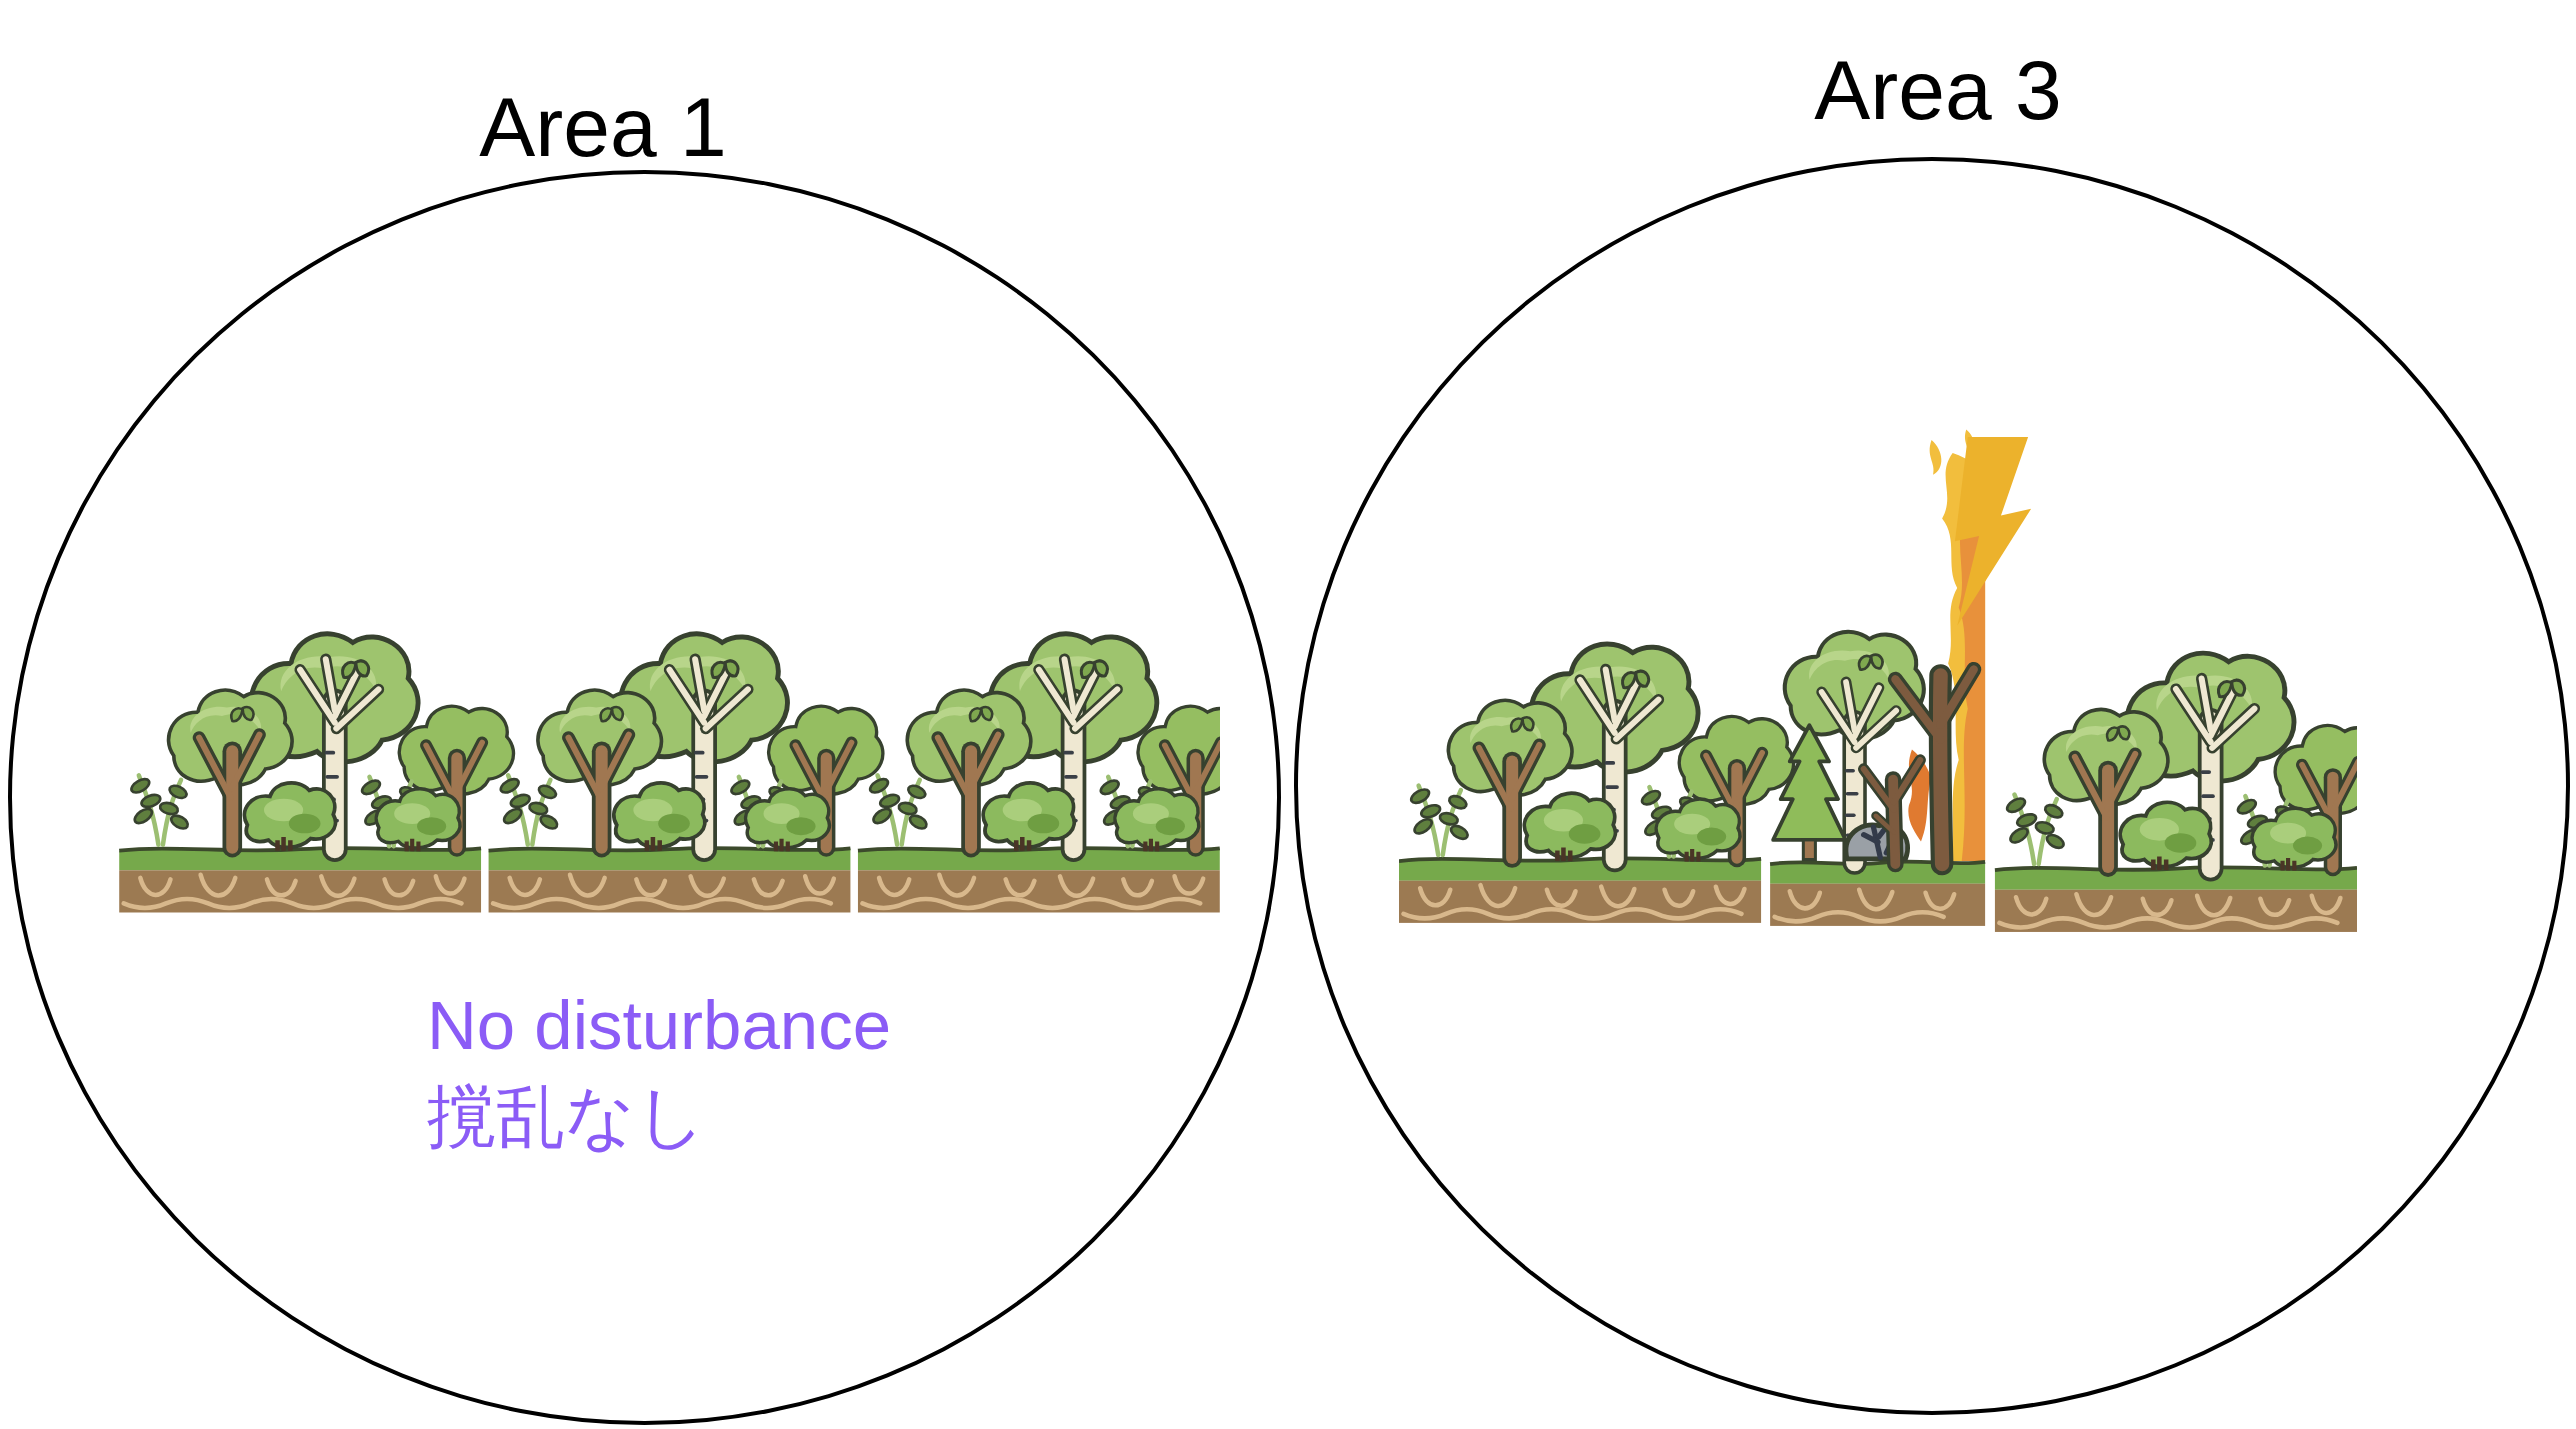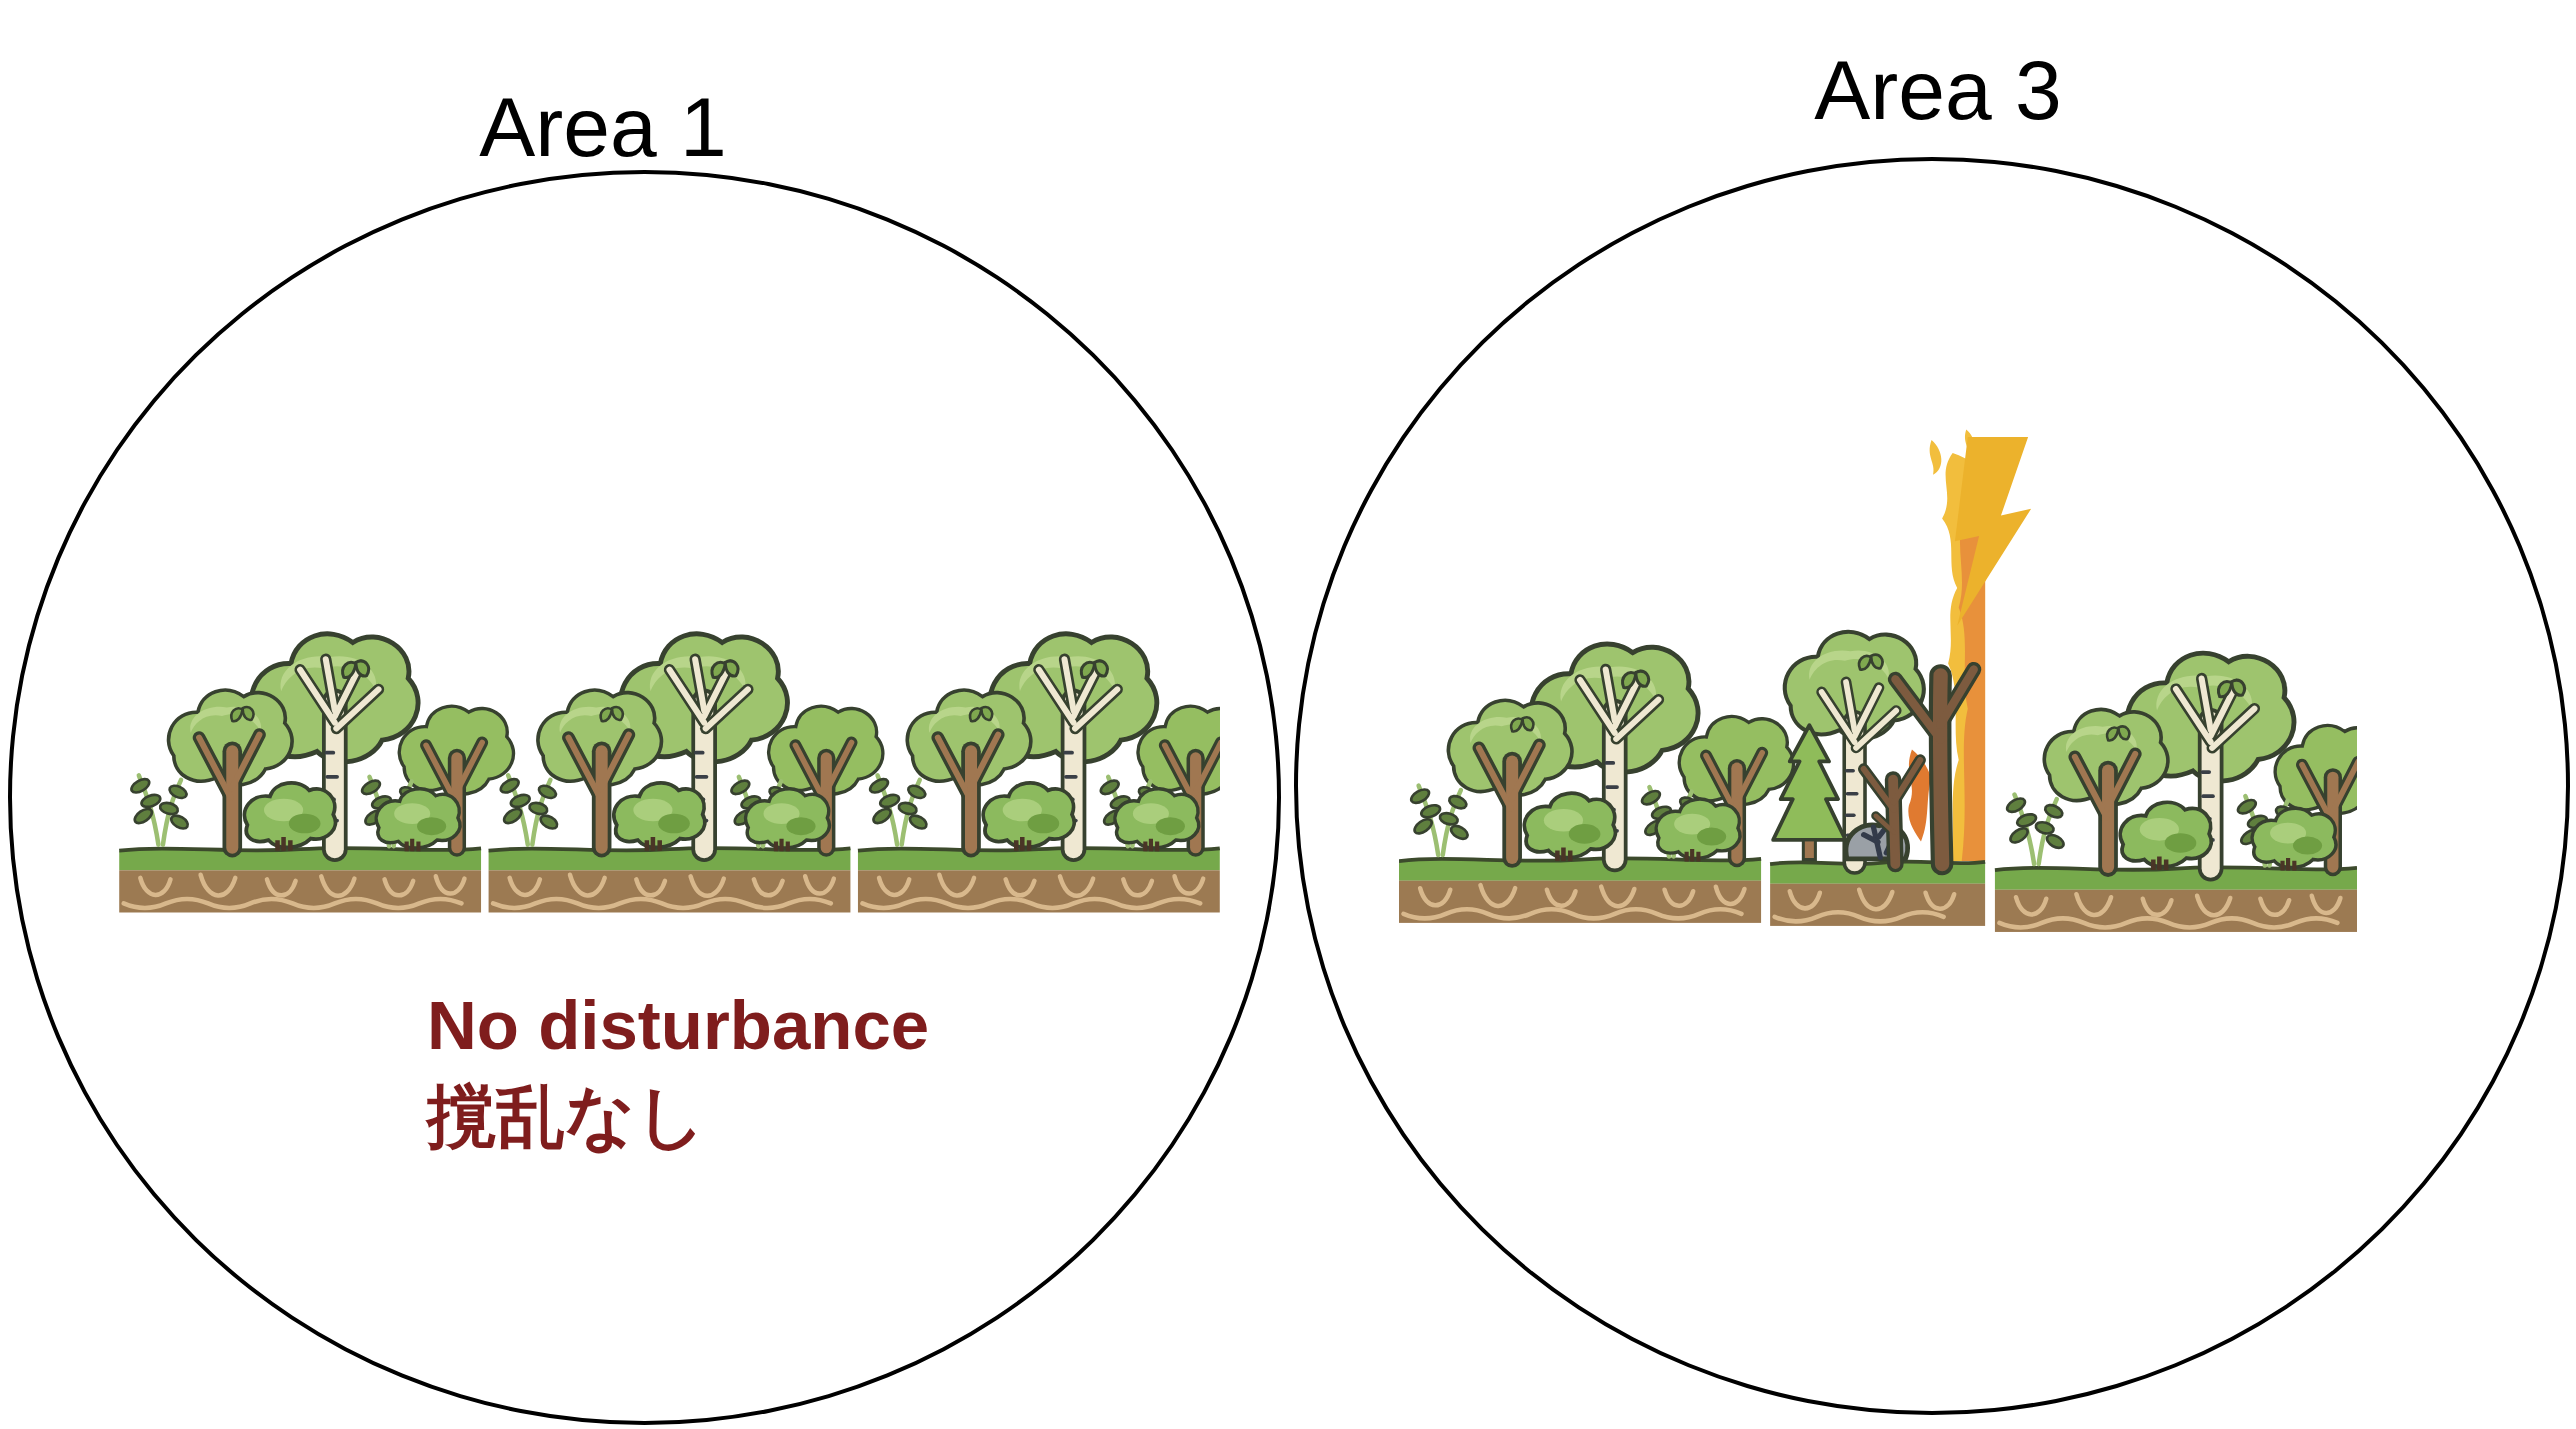--- a/index.html
+++ b/index.html
@@ -32,23 +32,23 @@
   }
   #circle-1{left:7.5px;top:170px;width:1273px;height:1255px;}
   #circle-2{left:1294px;top:157px;width:1276px;height:1258px;}
   .forest-strip{position:absolute;}
   #forest-1{left:119px;top:617px;width:1101px;height:297px;}
   #forest-2{left:1399px;top:422px;width:958px;height:516px;}
   .caption{
     position:absolute;
     font-size:69px;
     line-height:1.32;
-    font-weight:700;
+    font-weight:400;
     white-space:nowrap;
-    color:#7f1d1d;
+    color:#8b5cf6;
   }
   #caption-1{left:427px;top:980px;}
   #caption-2{left:1626px;top:1004px;}
   .caption .line{display:block;}
   #defs-svg{position:absolute;width:0;height:0;overflow:hidden;}
 </style>
 </head>
 <body>
 
 <div id="stage">

